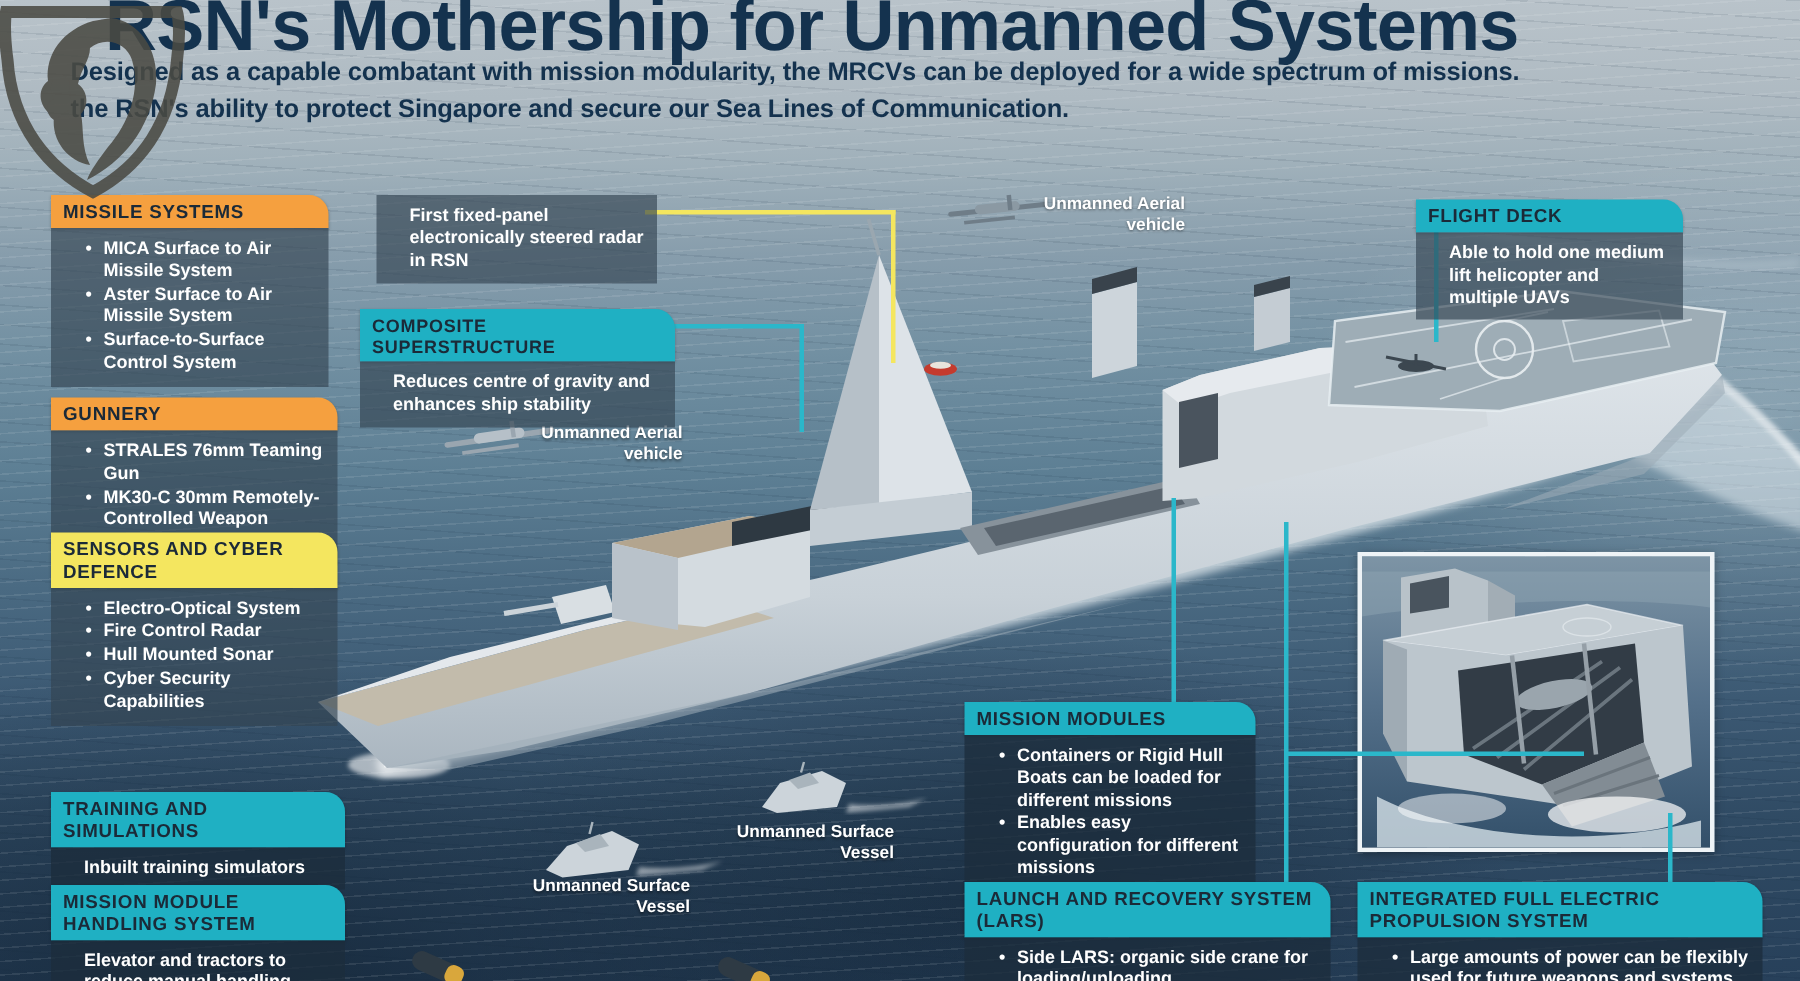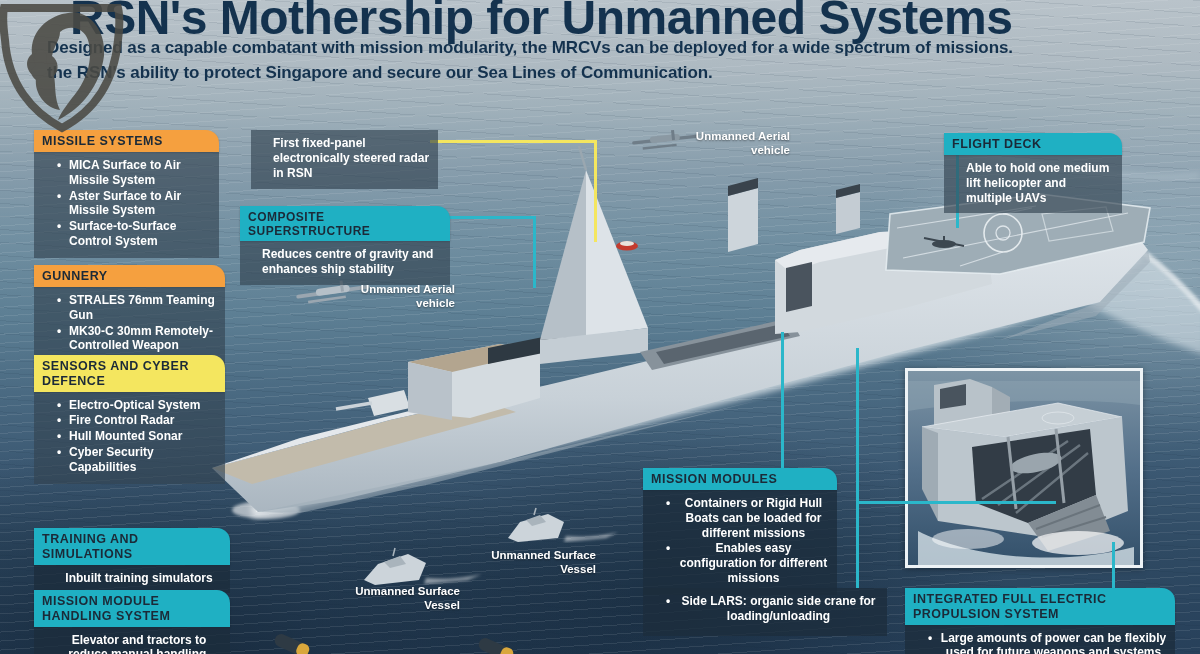--- a/index.html
+++ b/index.html
@@ -27,21 +27,21 @@
   
   .callout{position:absolute;z-index:6;}
   .co-head{color:#1b2a38;font-weight:bold;font-size:12.5px;letter-spacing:.5px;
     line-height:1.18;padding:4px 10px 3px 8px;border-radius:0 13px 0 0;
     text-transform:uppercase;box-shadow:0 1px 2px rgba(0,0,0,.25);}
   .head-orange{background:#f5a03f;}
   .head-yellow{background:#f4e65f;}
   .head-cyan{background:#1fb0c3;}
   .co-body{background:rgba(52,68,82,.66);color:#fff;font-weight:bold;font-size:12px;
     line-height:1.24;padding:6px 8px 8px 22px;}
-  .co-body.darker{background:rgba(28,45,60,.78);text-align:center;}
+  .co-body.darker{background:rgba(28,45,60,.78);}
   .co-body ul{list-style:none;margin:0;padding:0;}
   .co-body li{position:relative;padding-left:13px;margin-bottom:1px;}
   .co-body li::before{content:"\2022";position:absolute;left:1px;top:0;}
 
   
   .line{position:absolute;z-index:5;background:#2bb7ca;}
   .line-y{background:#f4e65f;}
 
   
   .inset{position:absolute;left:905px;top:368px;width:232px;height:194px;z-index:4;
@@ -314,20 +314,21 @@
     <div class="co-head head-cyan">MISSION MODULES</div>
     <div class="co-body darker">
       <ul>
         <li>Containers or Rigid Hull Boats can be loaded for different missions</li>
         <li>Enables easy configuration for different missions</li>
       </ul>
     </div>
   </div>
 
   <div class="callout" style="left:643px;top:588px;width:244px">
+    <div class="co-head head-cyan">LAUNCH AND RECOVERY SYSTEM (LARS)</div>
     <div class="co-body darker" style="min-height:34px">
       <ul>
         <li>Side LARS: organic side crane for loading/unloading</li>
       </ul>
     </div>
   </div>
 
   <div class="callout" style="left:905px;top:588px;width:270px">
     <div class="co-head head-cyan">INTEGRATED FULL ELECTRIC PROPULSION SYSTEM</div>
     <div class="co-body darker" style="min-height:34px">

